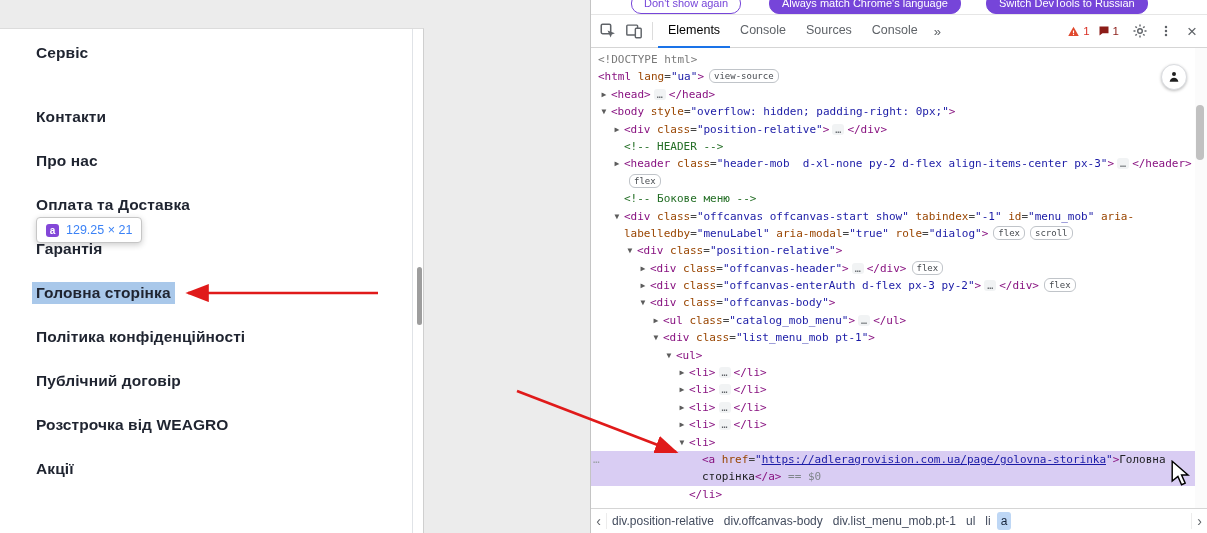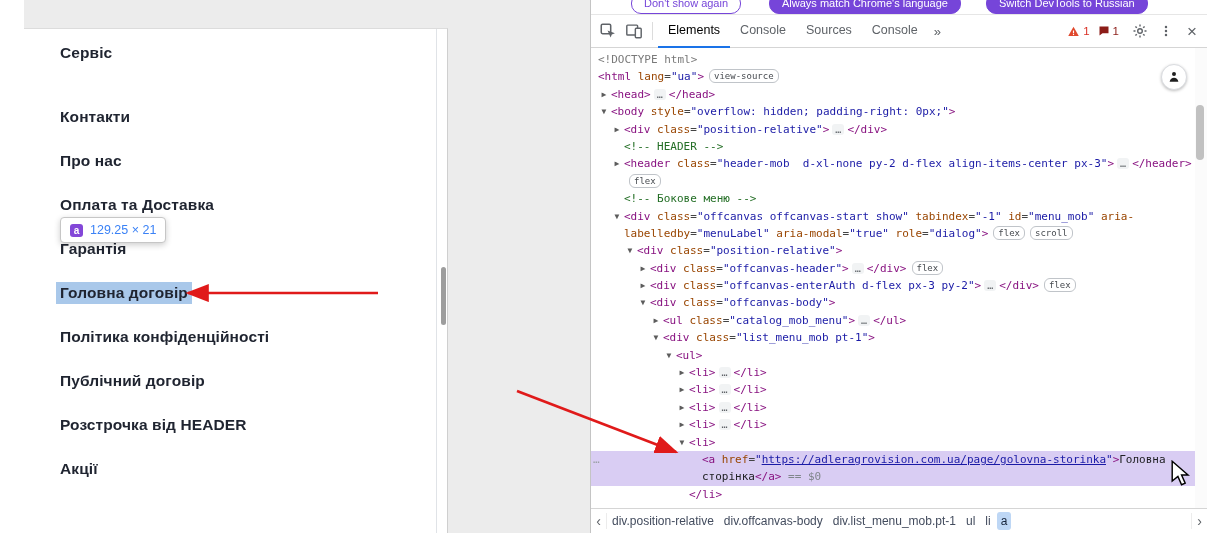--- a/index.html
+++ b/index.html
@@ -1,21 +1,21 @@
 <!DOCTYPE html>
 <html><head>
 <meta charset="utf-8">
 <style>
   * { margin:0; padding:0; box-sizing:border-box; }
   html,body { background:#fff; }
   .root { position:relative; width:1207px; height:533px; overflow:hidden;
           font-family:"Liberation Sans", sans-serif; background:#fff; }
 
   
-  .page-backdrop { position:absolute; left:0; top:0; width:590px; height:533px; background:#ececec;margin-left:24px; }
+  .page-backdrop { position:absolute; left:0; top:0; width:590px; height:533px; background:#ececec; }
   .offcanvas-panel { position:absolute; left:0; top:28px; width:424px; height:505px;
                      background:#fff; border-right:1px solid #cfcfcf; border-top:1px solid #dcdcdc; }
   .offcanvas-panel::before { content:""; position:absolute; left:412px; top:0; bottom:0; width:1px; background:#e0e3e7; }
   .page-scroll-thumb { position:absolute; left:417px; top:238px; width:5px; height:58px; background:#9d9d9d; border-radius:3px; }
 
   .menu { position:absolute; left:36px; top:15px; }
   .menu-item { height:20px; margin-bottom:24px; white-space:nowrap; }
   .menu-item:first-child { margin-bottom:44px; }
   .menu-label { font-size:15.5px; font-weight:600; color:#1f2430; letter-spacing:.1px; }
   .menu-label.hl { background:#a9c8ea; display:inline-block; padding:2px 4px; margin:-2px -4px; }
@@ -89,24 +89,24 @@
 <div class="root">
 
   <div class="page-backdrop">
     <div class="offcanvas-panel">
       <nav class="menu" id="menu">
           <div class="menu-item"><span class="menu-label">Сервіс</span></div>
           <div class="menu-item"><span class="menu-label">Контакти</span></div>
           <div class="menu-item"><span class="menu-label">Про нас</span></div>
           <div class="menu-item"><span class="menu-label">Оплата та Доставка</span></div>
           <div class="menu-item"><span class="menu-label">Гарантія</span></div>
-          <div class="menu-item"><span class="menu-label hl">Головна договір</span></div>
+          <div class="menu-item"><span class="menu-label hl">Головна сторінка</span></div>
           <div class="menu-item"><span class="menu-label">Політика конфіденційності</span></div>
           <div class="menu-item"><span class="menu-label">Публічний договір</span></div>
-          <div class="menu-item"><span class="menu-label">Розстрочка від HEADER</span></div>
+          <div class="menu-item"><span class="menu-label">Розстрочка від WEAGRO</span></div>
           <div class="menu-item"><span class="menu-label">Акції</span></div>
         </nav>
       <div class="page-scroll-thumb"></div>
     </div>
     <div class="inspect-tooltip">
       <span class="tt-badge">a</span>
       <span class="tt-dims">129.25 × 21</span>
     </div>
   </div>
 

